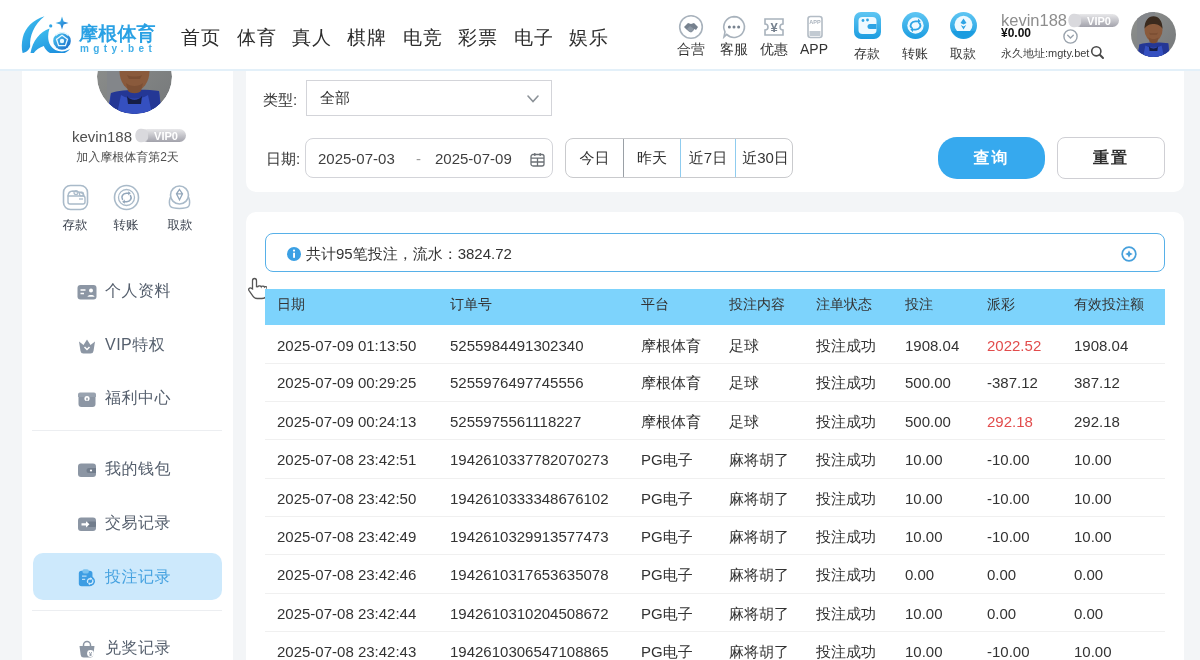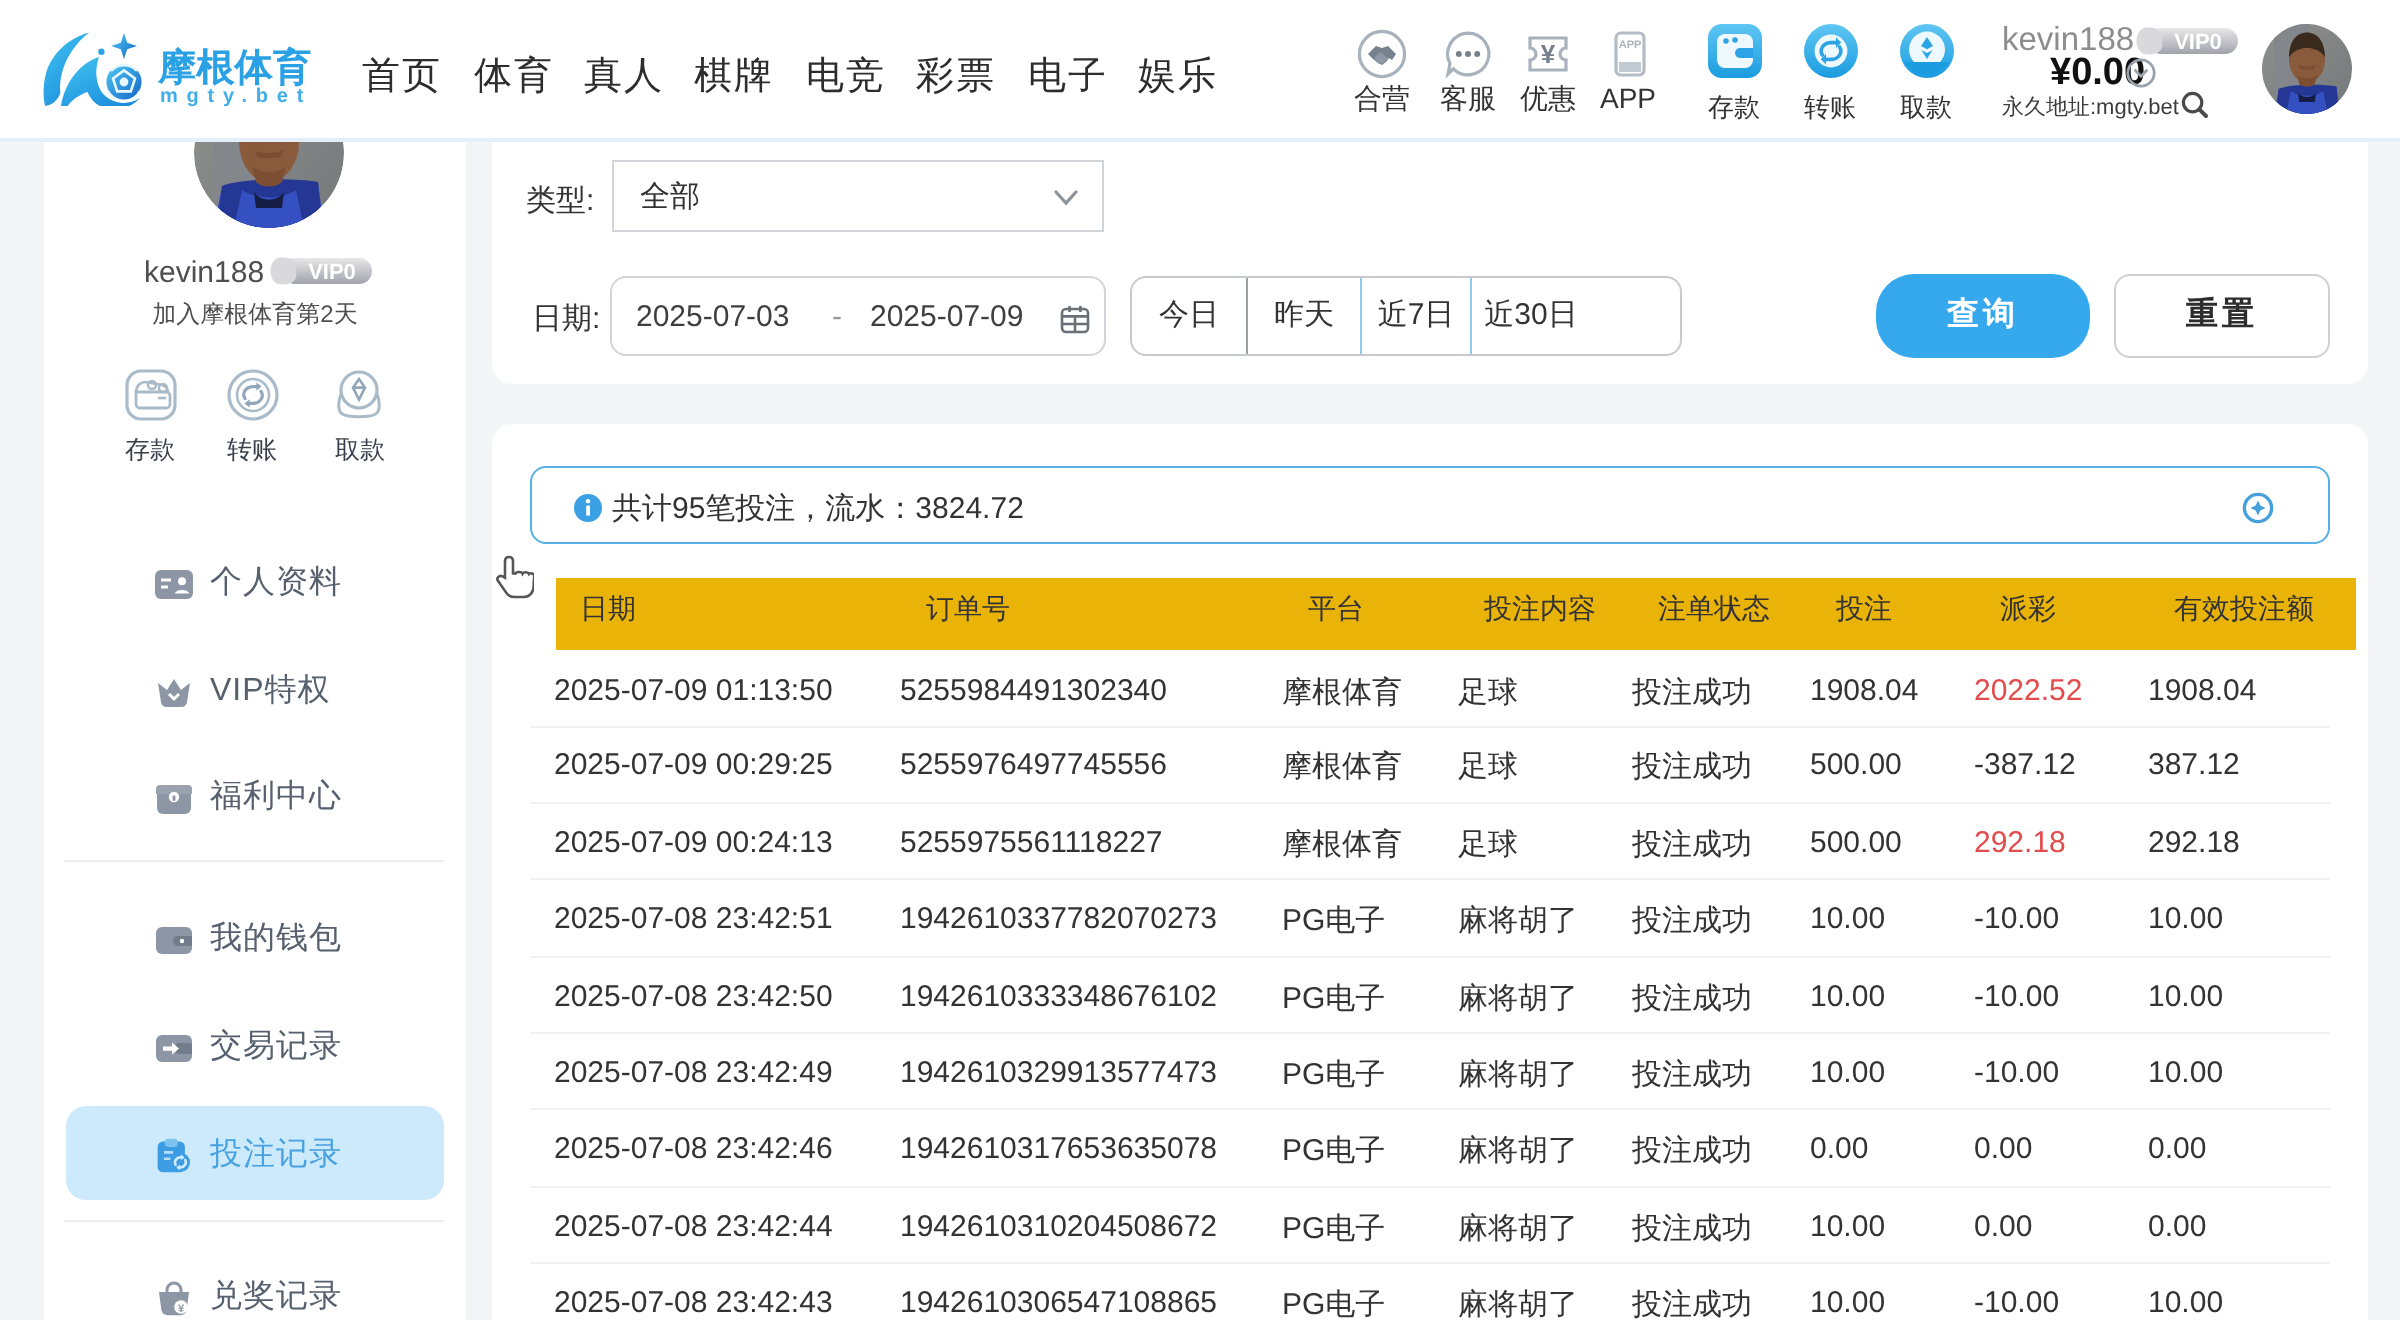--- a/index.html
+++ b/index.html
@@ -27,21 +27,21 @@
 .menu .mt{position:absolute;left:83px;top:13px;font-size:16px;color:#56606e;letter-spacing:0.5px;}
 .mdiv{position:absolute;left:10px;width:190px;height:1px;background:#eceef1;}
 #mhl{position:absolute;left:11px;top:553px;width:189px;height:47px;background:#cde9fc;border-radius:10px;}
 
 
 #fcard{position:absolute;left:246px;top:71px;width:938px;height:121px;background:#fff;border-radius:0 0 10px 10px;}
 #tcard{position:absolute;left:246px;top:212px;width:938px;height:448px;background:#fff;border-radius:10px 10px 0 0;}
 .flabel{font-size:15px;color:#333;position:absolute;}
 .selbox{position:absolute;left:60px;top:9px;width:246px;height:36px;border:1px solid #d3d4d9;border-radius:0;background:#fff;}
 .datebox{position:absolute;left:59px;top:0px;width:248px;height:40px;border:1px solid #d3d4d9;border-radius:8px;background:#fff;}
-.btngroup{position:absolute;left:319px;top:0;width:276px;height:40px;border:1px solid #c9cacd;border-radius:8px;background:#fff;}
+.btngroup{position:absolute;left:319px;top:0;width:228px;height:40px;border:1px solid #c9cacd;border-radius:8px;background:#fff;}
 .bgc{position:absolute;top:0;height:38px;line-height:38px;text-align:center;font-size:15px;color:#333;}
 .qbtn{position:absolute;left:692px;top:-1px;width:107px;height:42px;background:#36a9ee;border-radius:19px;color:#fff;font-size:16px;font-weight:bold;text-align:center;line-height:42px;letter-spacing:2px;}
 .rbtn{position:absolute;left:811px;top:-1px;width:108px;height:42px;background:#fff;border:1px solid #cfcfd4;border-radius:8px;color:#2d2d2d;font-size:16px;font-weight:bold;text-align:center;line-height:40px;letter-spacing:2px;}
 
 
 #infobar{position:absolute;left:19px;top:21px;width:900px;height:39px;border:1px solid #57b0e8;border-radius:8px;background:#fff;}
 #infobar .txt{position:absolute;left:40px;top:11px;font-size:15px;color:#333;}
 
 
 .th{position:absolute;top:0;font-size:14px;color:#333;}
@@ -217,21 +217,21 @@
         </svg>
       <div class="txt">共计95笔投注，流水：3824.72</div>
       <svg class="abs" style="left:855px;top:12px;" width="16" height="16" viewBox="0 0 16 16">
           <circle cx="8" cy="8" r="6.8" fill="none" stroke="#46a0dc" stroke-width="1.7"></circle>
           <path fill="#46a0dc" d="M8,4.2 l1.2,2.6 2.6,1.2 -2.6,1.2 -1.2,2.6 -1.2,-2.6 -2.6,-1.2 2.6,-1.2 Z"></path>
         </svg>
     </div>
     <svg class="abs" style="left:1px;top:65px;" width="20" height="23" viewBox="0 0 20 23">
       <path fill="#fff" stroke="#565656" stroke-width="1.3" d="M7.5,1.5 c1.2,0 2,0.9 2,2.2 v6 l1.2,0.1 c0.3,-1 3.2,-1.2 3.6,0 c0.5,-0.9 2.8,-0.9 3.2,0.2 c0.5,-0.6 2.4,-0.4 2.6,0.8 l-0.3,5.5 c-0.1,2.8 -1.8,5.2 -5,5.2 h-4.5 c-1.8,0 -3.3,-0.8 -4.2,-2.2 l-4.2,-6 c-0.8,-1.2 0.6,-2.8 2.2,-2.2 l1.4,0.8 v-8.2 c0,-1.3 0.8,-2.2 2,-2.2 Z"></path>
     </svg>
-    <div style="position:absolute;left:32px;top:77px;width:900px;height:36px;background:#eab308;">
+    <div style="position:absolute;left:19px;top:77px;width:900px;height:36px;background:#7dd3fc;">
       <span class="th" style="left:12px;top:7px;">日期</span>
       <span class="th" style="left:185px;top:7px;">订单号</span>
       <span class="th" style="left:376px;top:7px;">平台</span>
       <span class="th" style="left:464px;top:7px;">投注内容</span>
       <span class="th" style="left:551px;top:7px;">注单状态</span>
       <span class="th" style="left:640px;top:7px;">投注</span>
       <span class="th" style="left:722px;top:7px;">派彩</span>
       <span class="th" style="left:809px;top:7px;">有效投注额</span>
     </div>
     <div class="trow" style="top:114px;">
@@ -420,21 +420,21 @@
       <defs>
           <linearGradient id="vg1" x1="0" y1="0" x2="0" y2="1">
             <stop offset="0" stop-color="#e8e8ea"></stop>
             <stop offset="1" stop-color="#a2a2ab"></stop>
           </linearGradient>
         </defs>
       <rect x="8" y="1" width="45" height="13" rx="6.5" fill="url(#vg1)"></rect>
       <path fill="#d9d9dd" d="M6,1 C13,0 16,3 15,7.5 C16,12 13,15 6,14 C1,12 1,3 6,1 Z"></path>
       <text x="33" y="11.5" font-size="11" font-weight="bold" fill="#fff" text-anchor="middle" font-family="Liberation Sans">VIP0</text>
     </svg>
-    <div style="position:absolute;left:1001px;top:26px;font-size:19px;font-weight:bold;color:#111;margin-left:24px;">¥0.00</div>
+    <div style="position:absolute;left:1001px;top:26px;font-size:12px;font-weight:bold;color:#111;">¥0.00</div>
     <svg class="abs" style="left:1063px;top:29px;" width="15" height="15" viewBox="0 0 15 15">
       <circle cx="7.5" cy="7.5" r="6.6" fill="none" stroke="#9aa3ad" stroke-width="1.4"></circle>
       <path fill="none" stroke="#9aa3ad" stroke-width="1.4" stroke-linecap="round" d="M4.7,6.3 L7.5,9.1 L10.3,6.3"></path>
     </svg>
     <div style="position:absolute;left:1001px;top:46px;font-size:11px;color:#3c3c3c;">永久地址:mgty.bet</div>
     <svg class="abs" style="left:1090px;top:45px;" width="15" height="15" viewBox="0 0 15 15">
       <circle cx="6.3" cy="6.3" r="4.6" fill="none" stroke="#4a4a4a" stroke-width="1.6"></circle>
       <path stroke="#4a4a4a" stroke-width="2" stroke-linecap="round" d="M9.8,9.8 L13,13"></path>
     </svg>
 

